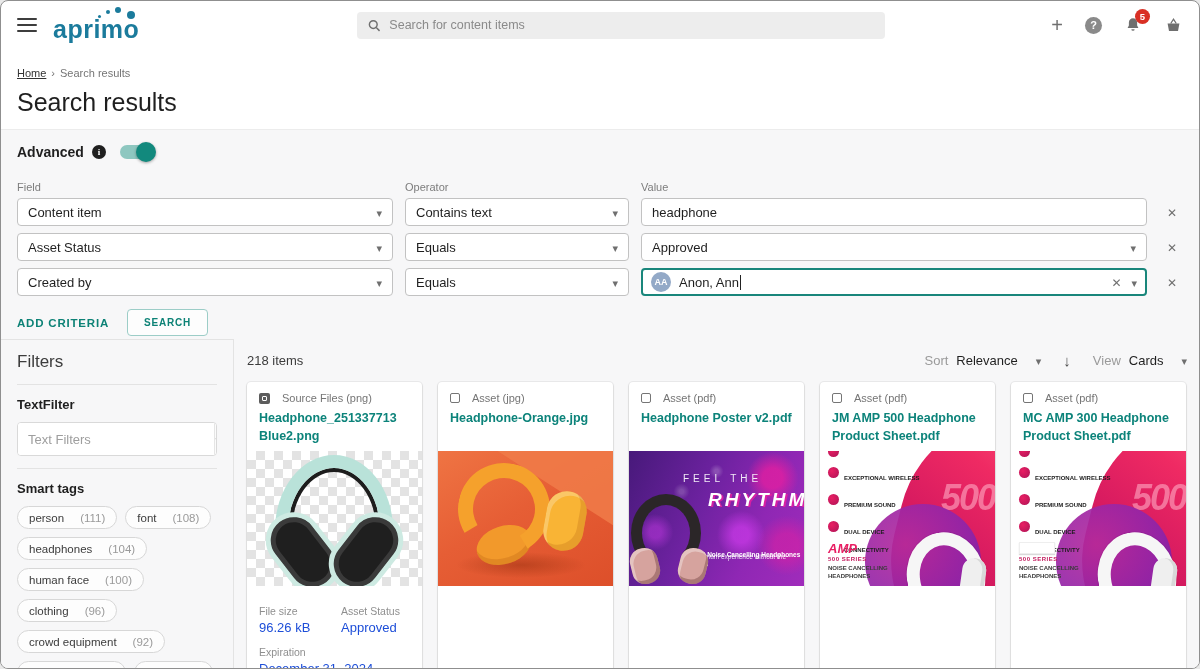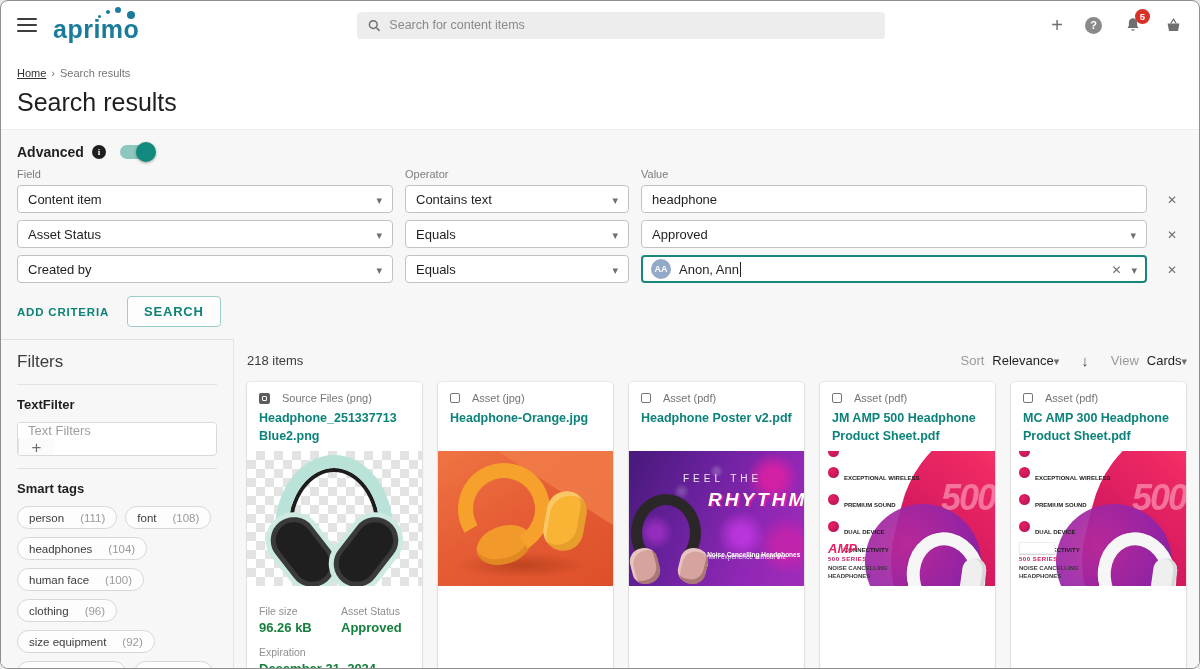--- a/index.html
+++ b/index.html
@@ -45,64 +45,64 @@
   .adv-row { padding:14px 16px 8px; display:flex; align-items:center; gap:8px; }
   .adv-label { font-size:14px; font-weight:700; color:#1f1f1f; }
   .info-ic { width:14px; height:14px; border-radius:50%; background:#1f1f1f; display:inline-flex; align-items:center; justify-content:center; }
   .info-ic::before { content:"i"; color:#fff; font-size:9px; font-weight:700; font-family:"Liberation Serif", serif; }
   .toggle { position:relative; width:34px; height:14px; margin-left:6px; cursor:pointer; }
   .toggle .track { position:absolute; inset:0; border-radius:7px; background:#8ec7c0; }
   .toggle .thumb { position:absolute; right:-2px; top:-3px; width:20px; height:20px; border-radius:50%; background:#12897d;
                    box-shadow:0 1px 3px rgba(0,0,0,.35); }
 
   
-  .crit { padding:0 16px; }
+  .crit { padding:0 16px;margin-top:13px; }
   .crit-grid { display:grid; grid-template-columns:376px 224px 506px 26px; column-gap:12px; align-items:center; }
   .crit-label { font-size:11px; color:#7d7d7d; padding-bottom:5px; }
   .ctrl { height:28px; background:#fff; border:1px solid #c2c2c2; border-radius:4px; display:flex; align-items:center;
           padding:0 10px; font-size:13px; color:#1f1f1f; margin-bottom:7px; cursor:pointer; position:relative; }
   .ctrl .grow { flex:1; }
   .caret::before { content:"▾"; color:#6f6f6f; font-size:11px; }
   .person-ctrl { border:2px solid #19867b; padding:0 8px; }
   .avatar { width:20px; height:20px; border-radius:50%; background:#93a9c7; color:#fff; font-size:9px; font-weight:700;
             display:flex; align-items:center; justify-content:center; margin-right:8px; flex:none; }
   .text-cursor { width:1px; height:15px; background:#222; margin-left:1px; }
   .clear-x { margin:0 10px 0 8px; }
   .x-ic::before { content:"✕"; color:#6f6f6f; font-size:12px; }
   .row-remove { display:flex; align-items:center; justify-content:center; margin-bottom:7px; cursor:pointer; }
 
   
   .actions { padding:6px 16px 12px; display:flex; align-items:center; gap:18px; }
   .btn-text { font-size:11.5px; font-weight:700; letter-spacing:.8px; color:#0d8276; cursor:pointer; }
-  .btn-outline { font-size:13px; font-weight:700; letter-spacing:.8px; color:#0d8276; border:1px solid #9ccdc7;
+  .btn-outline { font-size:10px; font-weight:700; letter-spacing:.8px; color:#0d8276; border:1px solid #9ccdc7;
                  border-radius:4px; padding:7px 16px; background:#fdfdfd; cursor:pointer; }
 
   
   .sidebar { position:absolute; top:209px; left:0; width:233px; bottom:0; border-top:1px solid #e3e3e3;
              border-right:1px solid #e3e3e3; padding:12px 16px; }
   .filters-title { font-size:17px; color:#3c3c3c; font-weight:400; }
   .sb-div { height:1px; background:#e3e3e3; margin:12px 0; }
   .sb-sub { font-size:13px; font-weight:700; color:#1f1f1f; margin-bottom:10px; }
-  .tf-box { display:flex; height:34px; border:1px solid #d9d9d9; border-radius:4px; background:#fff; overflow:hidden;flex-direction:column; }
+  .tf-box { display:flex; height:34px; border:1px solid #d9d9d9; border-radius:4px; background:#fff; overflow:hidden; }
   .tf-box input { flex:1; border:none; outline:none; padding:0 10px; font-size:13px; color:#333; font-family:"Liberation Sans", sans-serif; }
   .tf-box input::placeholder { color:#9e9e9e; }
   .tf-add { width:36px; border-left:1px solid #e5e5e5; background:#fbfbfb; display:flex; align-items:center; justify-content:center; cursor:pointer; }
   .tf-add::before { content:"+"; font-size:17px; color:#6f6f6f; }
   .chips { display:flex; flex-wrap:wrap; gap:8px 8px; }
   .chip { display:inline-flex; gap:16px; align-items:center; height:23px; padding:0 11px; border:1px solid #d7d7d7;
           border-radius:12px; background:#fdfdfd; font-size:11.5px; color:#3c3c3c; cursor:pointer; white-space:nowrap; }
   .chip-count { color:#9a9a9a; }
 
   
   .results { position:absolute; top:209px; left:234px; right:0; bottom:0; padding:8px 12px 0; overflow:hidden; }
   .res-head { display:flex; align-items:center; justify-content:space-between; height:26px; }
   .res-count { font-size:13px; color:#3c3c3c; }
   .res-tools { display:flex; align-items:center; gap:8px; font-size:13px; }
   .tool-label { color:#9a9a9a; }
-  .tool-value { color:#1f1f1f; font-weight:500; display:flex; align-items:center; gap:0; cursor:pointer; }
+  .tool-value { color:#1f1f1f; font-weight:500; display:flex; align-items:center; gap:18px; cursor:pointer; }
   .i-down::before { content:"↓"; font-size:15px; color:#4d4d4d; }
   .sort-dir { margin:0 14px; cursor:pointer; }
   .cards { display:flex; gap:16px; margin-top:9px; }
   .card { width:175px; flex:none; background:#fff; border-radius:4px; height:340px;
           box-shadow:0 1px 2px rgba(0,0,0,.18), 0 0 0 1px rgba(0,0,0,.05); overflow:hidden; cursor:pointer; }
   .card-head { height:69px; padding:10px 12px 0; }
   .type-row { display:flex; align-items:center; gap:12px; margin-bottom:5px; }
   .type-ic-filled { width:11px; height:11px; background:#5c5c5c; border-radius:2px; flex:none; position:relative; }
   .type-ic-filled::after { content:""; position:absolute; inset:3px; border:1px solid #fff; border-radius:1px; }
   .type-ic-outline { width:10px; height:10px; border:1.5px solid #757575; border-radius:2px; flex:none; }
@@ -182,21 +182,21 @@
   .sheet-amp { font-size:13px; font-weight:800; font-style:italic; color:#e91e63; line-height:1; }
   .sheet-logo-box { width:36px; height:12px; background:#fff; border:1px solid #eee; box-shadow:0 1px 1px rgba(0,0,0,.15); margin-bottom:2px; }
   .sheet-series { font-size:6px; font-weight:700; color:#c2185b; margin:1px 0 3px; letter-spacing:.5px; }
   .sheet-footer { font-size:6px; font-weight:700; color:#3a3a3a; line-height:1.3; }
 
   
   .card-meta { padding:9px 12px 0;margin-top:10px; }
   .meta-grid { display:flex; }
   .meta-cell.c1 { width:82px; flex:none; }
   .meta-label { font-size:10.5px; color:#8f8f8f; margin-bottom:3px; }
-  .meta-value { font-size:13px; color:#15803d; font-weight:700; }
+  .meta-value { font-size:13px; color:#1d4ed8; font-weight:400; }
   .meta-row2 { margin-top:11px; }
 
   svg.icon { display:block; }
 </style>
 </head>
 <body>
 
 <div class="page">
 
   <header class="topbar">
@@ -346,21 +346,21 @@
           </span>
         <span class="chip">
             <span>human face</span>
             <span class="chip-count">(100)</span>
           </span>
         <span class="chip">
             <span>clothing</span>
             <span class="chip-count">(96)</span>
           </span>
         <span class="chip">
-            <span>size equipment</span>
+            <span>crowd equipment</span>
             <span class="chip-count">(92)</span>
           </span>
         <span class="chip">
             <span>earphone</span>
             <span class="chip-count">(74)</span>
           </span>
         <span class="chip">
             <span>text</span>
             <span class="chip-count">(73)</span>
           </span>

